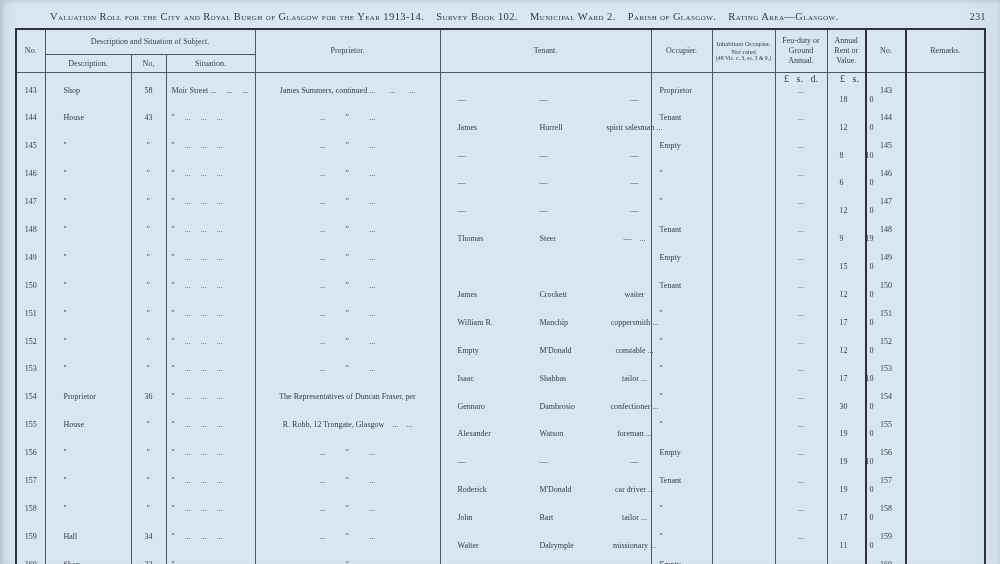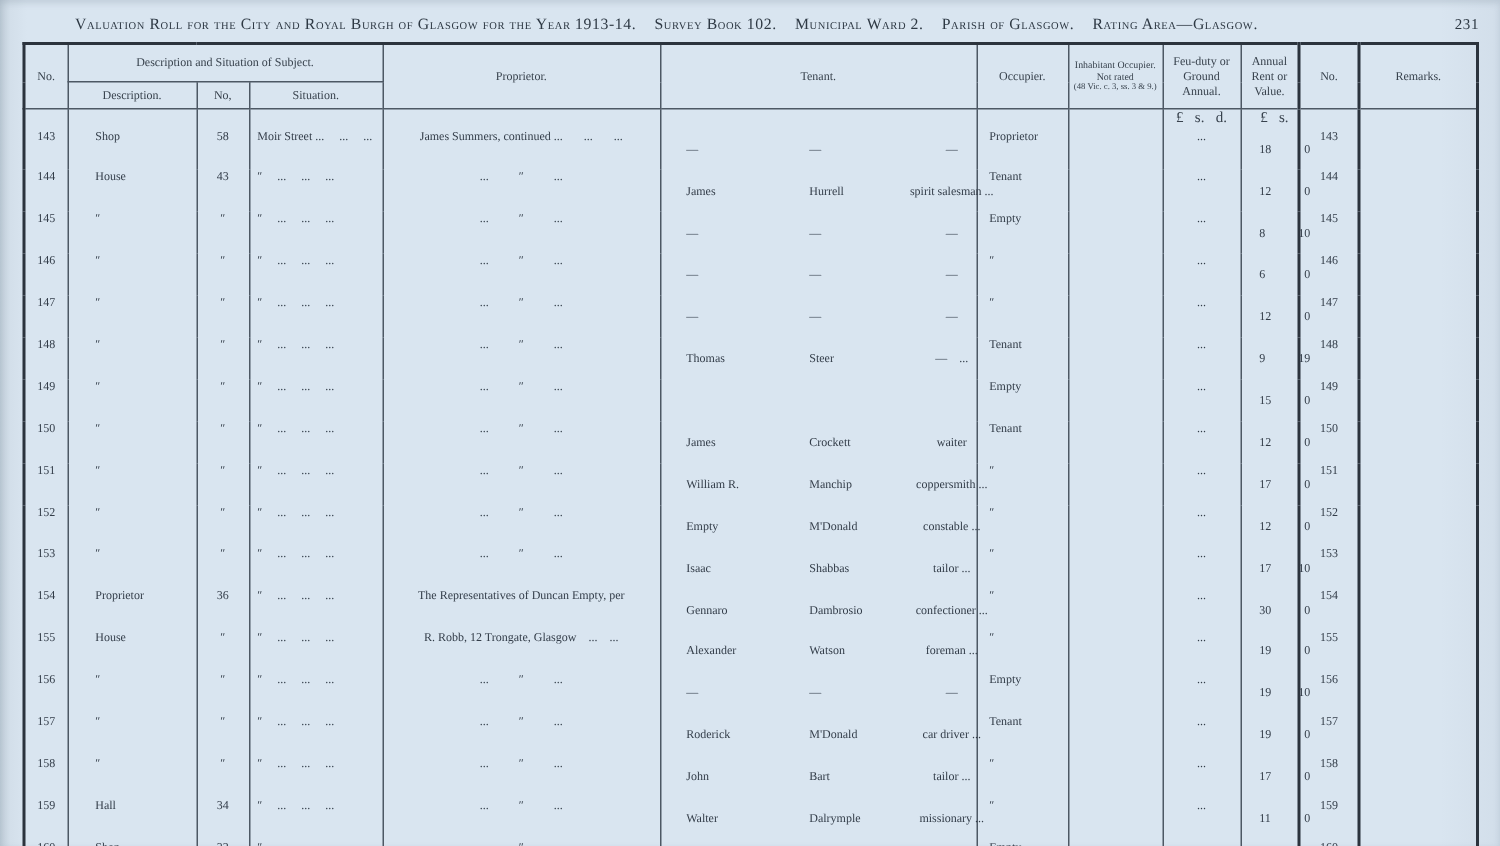--- a/index.html
+++ b/index.html
@@ -320,21 +320,21 @@
       <span class="rs">17</span><span class="rd">10</span>
     </td>
     <td class="c-no2 ctr">153</td>
     <td></td>
   </tr>
         <tr class="data-row">
     <td class="ctr">154</td>
     <td class="c-desc">Proprietor</td>
     <td class="ctr">36</td>
     <td class="c-sit">″     ...     ...     ...</td>
-    <td class="ctr">The Representatives of Duncan Empty, per</td>
+    <td class="ctr">The Representatives of Duncan Fraser, per</td>
     <td class="c-ten">
       <span class="tf">Gennaro</span><span class="tl">Dambrosio</span><span class="to">confectioner ...</span>
     </td>
     <td class="c-oc">″</td>
     <td class="ctr"></td>
     <td class="c-fd">...</td>
     <td>
       <span class="rs">30</span><span class="rd">0</span>
     </td>
     <td class="c-no2 ctr">154</td>

